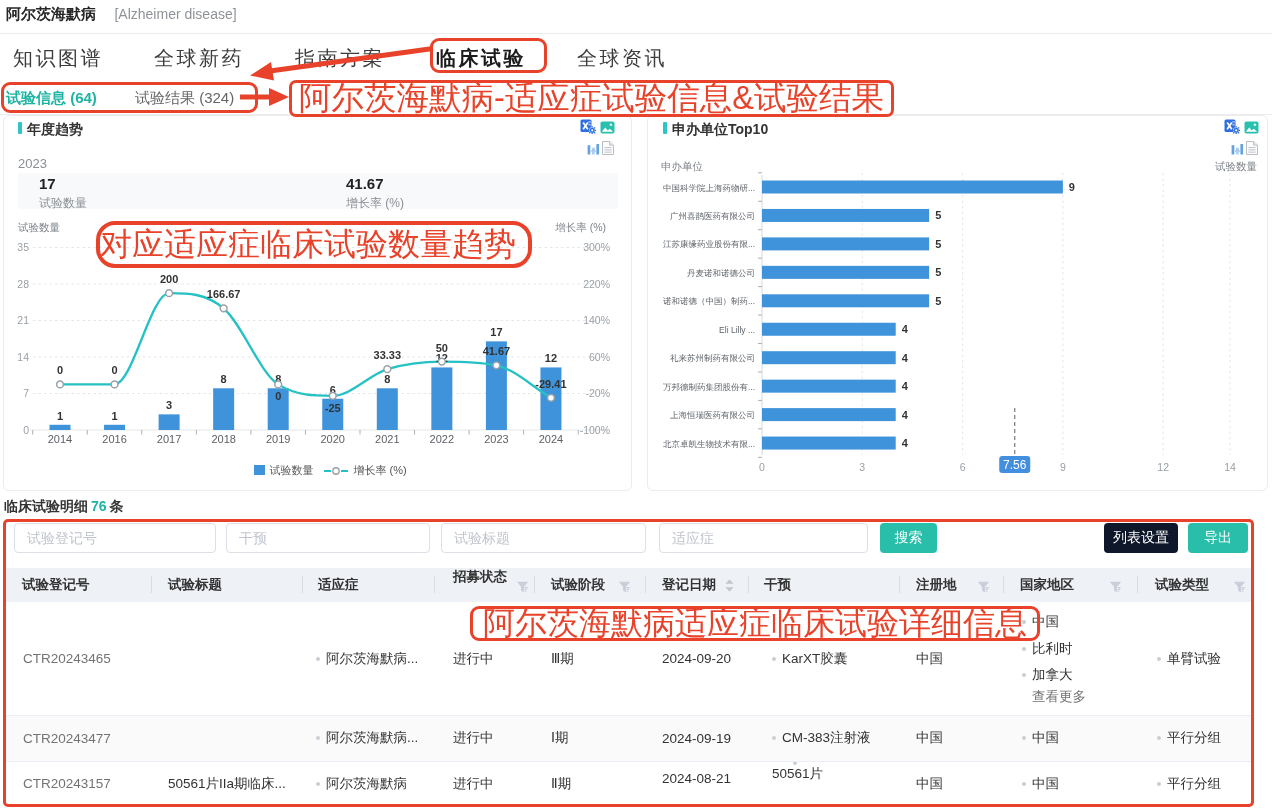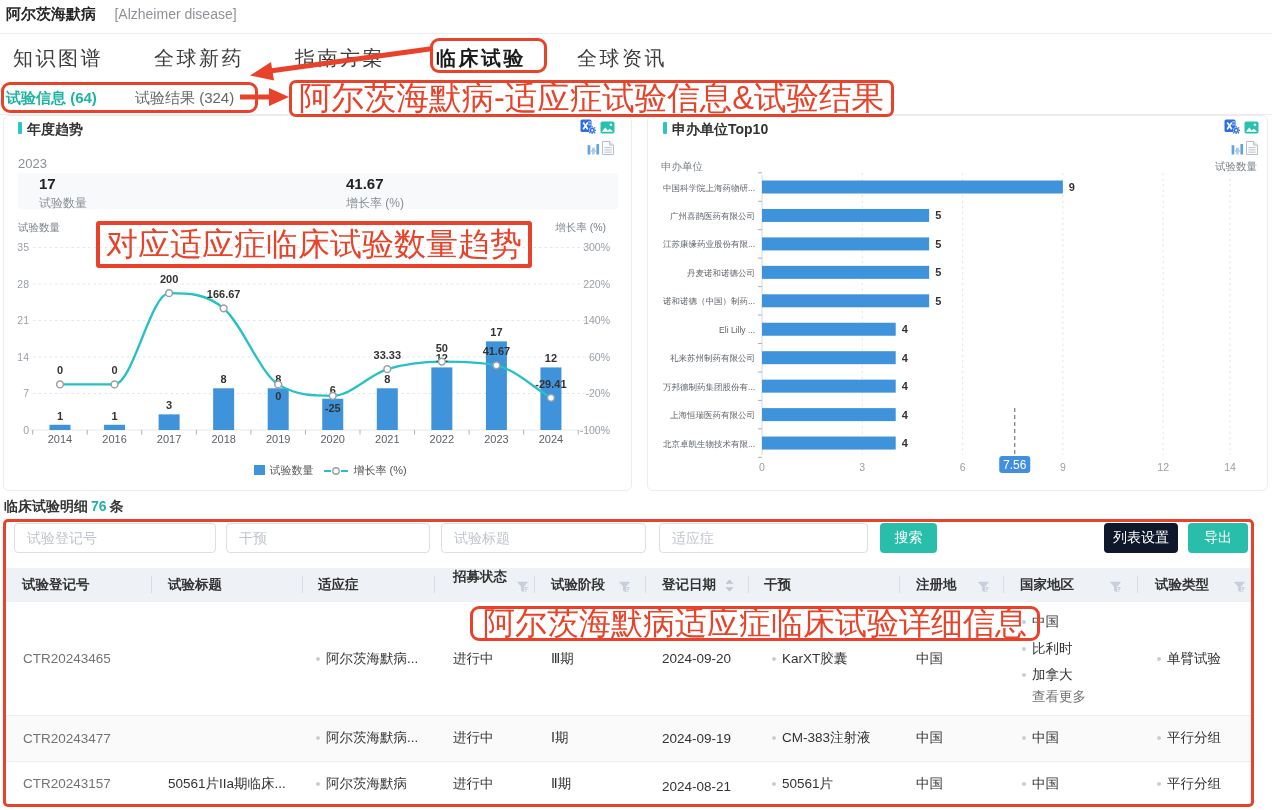--- a/index.html
+++ b/index.html
@@ -472,24 +472,24 @@
       <div class="td" style="left: 312px; top: 0px; height: 45px;">
         <span class="dot"></span>
         <span>阿尔茨海默病</span>
       </div>
       <div class="td" style="left: 449px; top: 0px; height: 45px;">
         <span>进行中</span>
       </div>
       <div class="td" style="left: 547px; top: 0px; height: 45px;">
         <span>Ⅱ期</span>
       </div>
-      <div class="td" style="left: 658px; top: 8px; height: 35px;">
+      <div class="td" style="left: 658px; top: 0px; height: 35px;">
         <span>2024-08-21</span>
       </div>
-      <div class="td" style="left: 768px; top: 0px; height: 45px;">
+      <div class="td" style="left: 768px; top: 0px; height: 45px; flex-direction: column;">
         <span class="dot"></span>
         <span>50561片</span>
       </div>
       <div class="td" style="left: 912px; top: 0px; height: 45px;">
         <span>中国</span>
       </div>
       <div class="td" style="left: 1018px; top: 0px; height: 45px;">
         <span class="dot"></span>
         <span>中国</span>
       </div>
@@ -499,21 +499,21 @@
       </div>
     </div>
     <div class="trow-line" style="top: 761px;"></div>
   </div>
 
 <div class="ann" style="left:430px;top:38px;width:117px;height:35px;border-radius:9px"></div>
 <div class="ann" style="left:1px;top:82px;width:257px;height:31px;border-radius:9px"></div>
 <div class="ann" style="left:289px;top:80px;width:605px;height:37px;border-radius:7px;display:flex;align-items:center;justify-content:center">
   <span class="ann-txt" style="position:static;font-size:32.5px">阿尔茨海默病-适应症试验信息&amp;试验结果</span>
 </div>
-<div class="ann" style="left:96px;top:221px;width:436px;height:47px;border-width:4px;border-radius:3px;display:flex;align-items:center;justify-content:center">
+<div class="ann" style="left:96px;top:221px;width:436px;height:47px;border-width:4px;border-radius:19px;display:flex;align-items:center;justify-content:flex-start">
   <span class="ann-txt" style="position:static;font-size:32px">对应适应症临床试验数量趋势</span>
 </div>
 <div class="ann" style="left:470px;top:606px;width:570px;height:35px;border-radius:9px;display:flex;align-items:center;justify-content:center">
   <span class="ann-txt" style="position:static;font-size:32px">阿尔茨海默病适应症临床试验详细信息</span>
 </div>
 <div class="ann" style="left:3px;top:519px;width:1251px;height:288px;border-radius:5px"></div>
 
 <svg class="overlay" width="1272" height="810" viewBox="0 0 1272 810">
   <g>
     <line x1="433" y1="48.5" x2="270" y2="71" stroke="#e8432a" stroke-width="5"></line>

